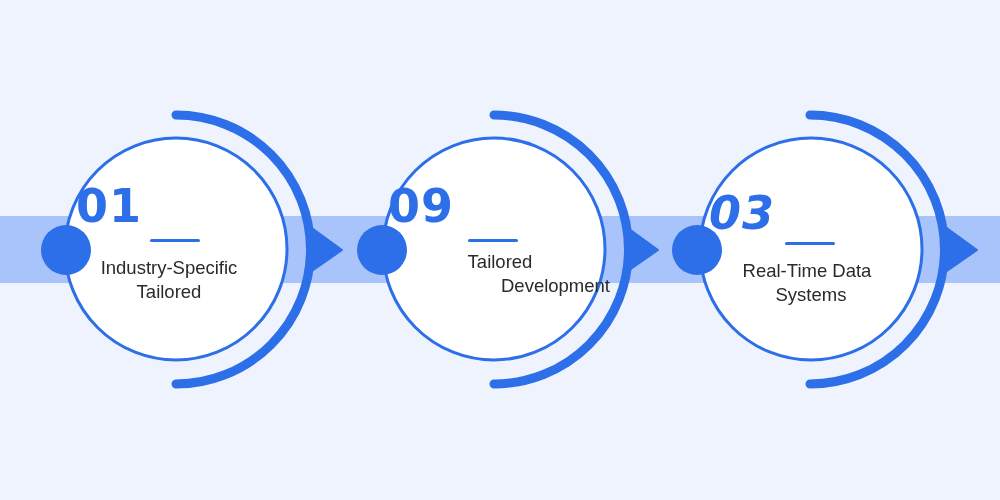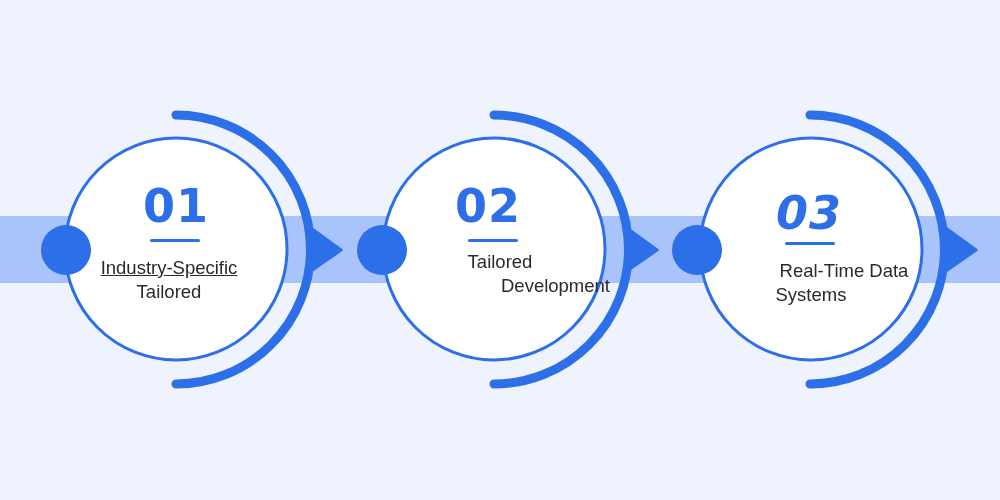--- a/index.html
+++ b/index.html
@@ -1,18 +1,18 @@
 <!DOCTYPE html>
 <html><head>
 <meta charset="utf-8">
 <style>
   html, body { margin:0; padding:0; }
   body { width:1000px; height:500px; overflow:hidden; background:#EEF3FD; position:relative; font-family:"Liberation Sans", sans-serif; }
   .canvas { position:absolute; left:0; top:0; width:1000px; height:500px; }
-  .num { position:absolute; width:200px; text-align:center; font-family:"DejaVu Sans", sans-serif; font-weight:bold; font-size:46px; line-height:46px; color:#2D6FE8; letter-spacing:1px; }
+  .num { position:absolute; width:200px; text-align:left; font-family:"DejaVu Sans", sans-serif; font-weight:bold; font-size:46px; line-height:46px; color:#2D6FE8; letter-spacing:1px; }
   .underline { position:absolute; width:50px; height:3px; background:#2D6FE8; border-radius:2px; }
   .label { position:absolute; width:220px; text-align:center; font-family:"Liberation Sans", sans-serif; font-size:18.5px; line-height:24px; color:#2a2a2a; }
 </style>
 </head>
 <body>
 
 <svg class="canvas" width="1000" height="500" viewBox="0 0 1000 500" xmlns="http://www.w3.org/2000/svg">
 
   <rect x="0" y="216" width="1000" height="67" fill="#A8C4FA"></rect>
 
@@ -34,29 +34,29 @@
     <path d="M810 115 A134 134 0 0 1 810 384" fill="none" stroke="#2D6FE8" stroke-width="9" stroke-linecap="round"></path>
     <polygon points="944,226 977,250 944,273" fill="#2D6FE8" stroke="#2D6FE8" stroke-width="2" stroke-linejoin="round"></polygon>
     <circle cx="811" cy="249" r="111" fill="#FFFFFF" stroke="#2D6FE8" stroke-width="3"></circle>
     <circle cx="697" cy="250" r="25" fill="#2D6FE8"></circle>
   </g>
 </svg>
 
 <div>
   <div class="num" style="left:76px; top:183px;">01</div>
   <div class="underline" style="left:150px; top:239px;"></div>
-  <div class="label" style="left:59px; top:256px;text-decoration:underline;">Industry-Specific</div>
+  <div class="label" style="left:59px; top:256px;">Industry-Specific</div>
   <div class="label" style="left:59px; top:280px;">Tailored</div>
 </div>
 
 <div>
-  <div class="num" style="left:388px; top:183px;">02</div>
+  <div class="num" style="left:388px; top:183px;">09</div>
   <div class="underline" style="left:468px; top:239px;"></div>
   <div class="label" style="left:390px; top:250px;">Tailored</div>
   <div class="label" style="left:390px; top:274px;text-align:right;">Development</div>
 </div>
 
 <div>
   <div class="num" style="left:709px; top:190px;font-style:italic;">03</div>
   <div class="underline" style="left:785px; top:242px;"></div>
-  <div class="label" style="left:734px; top:259px;text-align:center;">Real-Time Data</div>
+  <div class="label" style="left:697px; top:259px;text-align:center;">Real-Time Data</div>
   <div class="label" style="left:701px; top:283px;text-align:center;">Systems</div>
 </div>
 
 </body></html>

